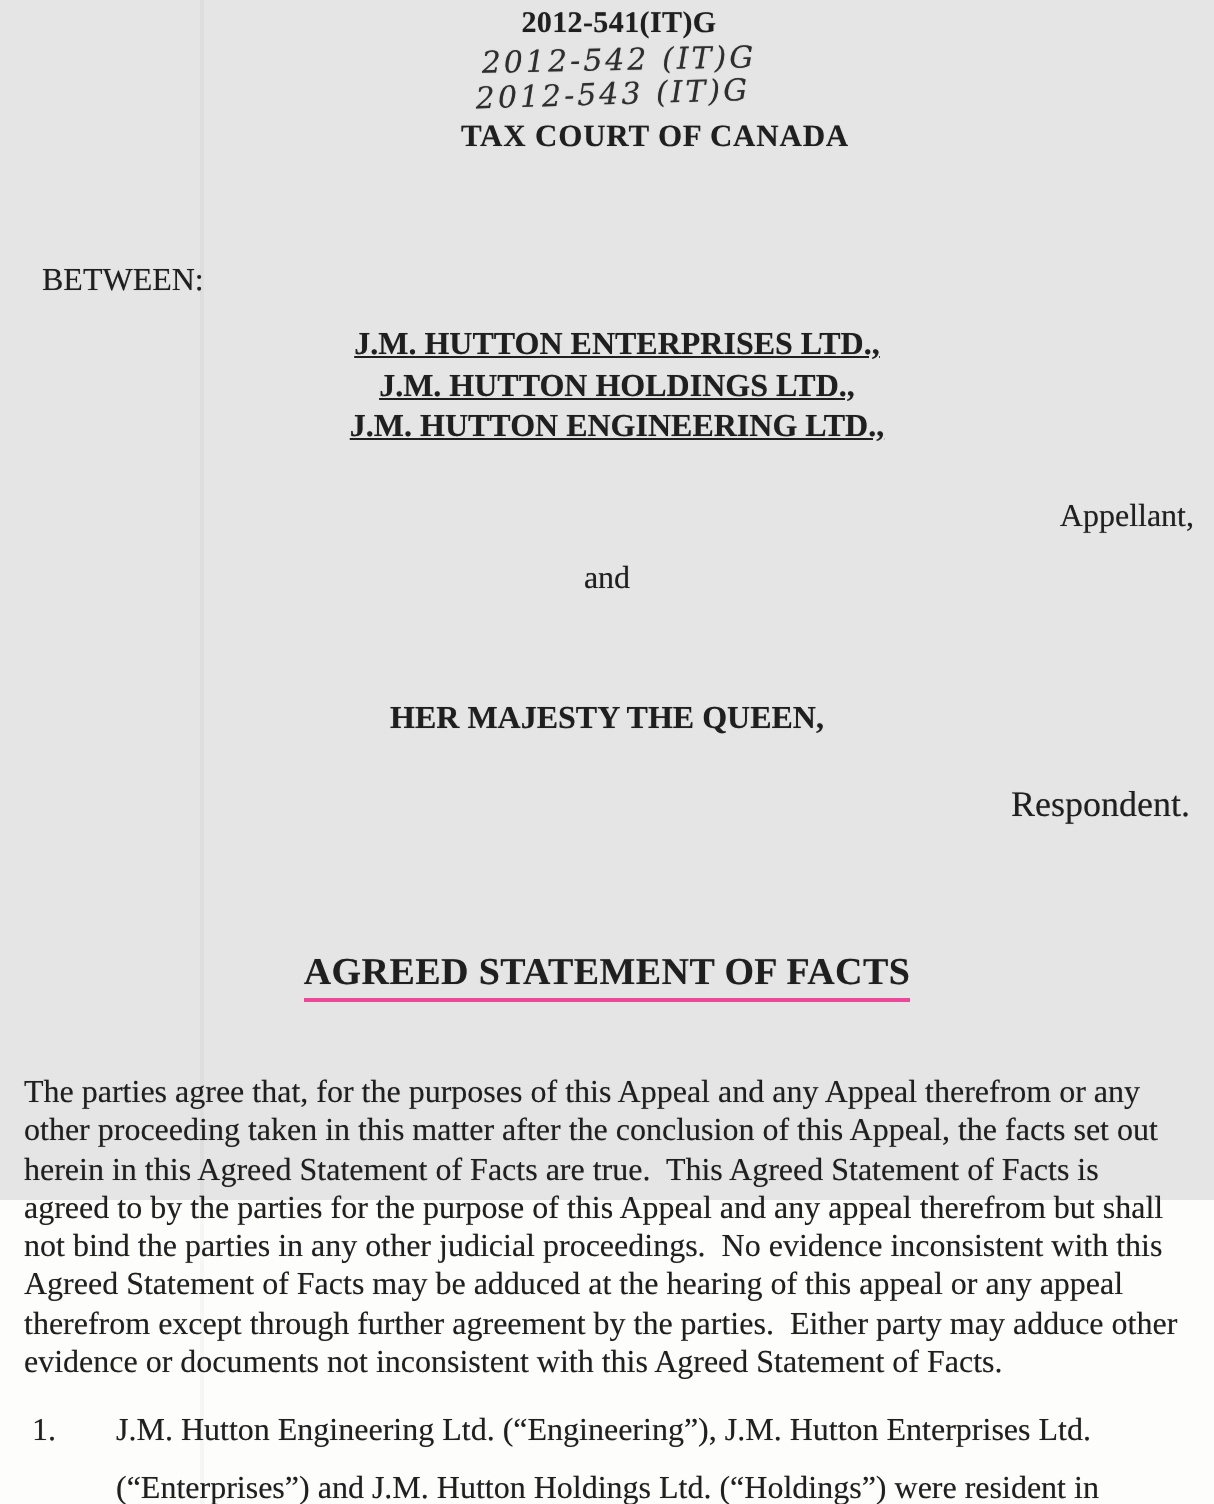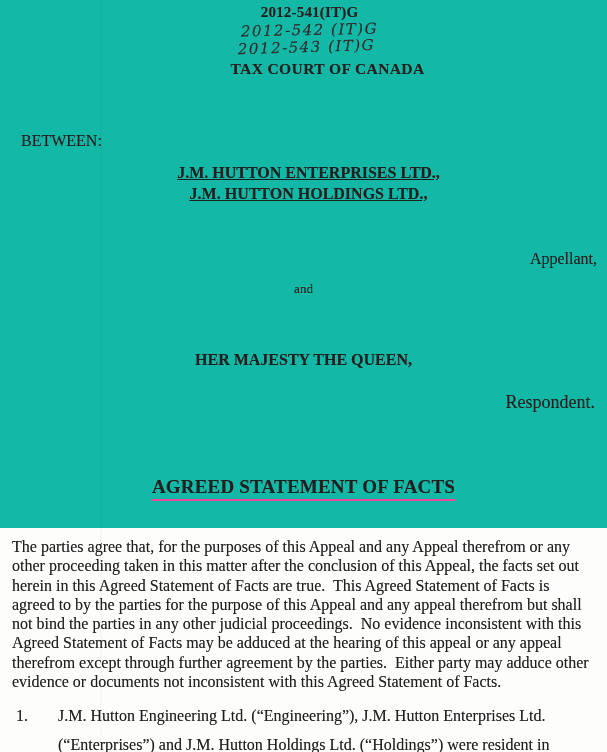--- a/index.html
+++ b/index.html
@@ -10,22 +10,22 @@
     width: 607px;
     height: 752px;
     background: #fdfdfc;
     overflow: hidden;
     font-family: "Liberation Serif", serif;
     color: #1f1f1f;
   }
   .page {
     position: relative;
     width: 607px;
-    height: 528px;
-    background: #14b8a6;
+    height: 600px;
+    background: #e5e5e5;
   }
   
   .scan-streak {
     position: absolute;
     left: 100px;
     top: 0;
     width: 2px;
     height: 752px;
     background: rgba(0,0,0,0.028);
   }
@@ -93,21 +93,21 @@
     top: 250px;
     right: 10px;
     font-size: 16px;
   }
   .conjunction {
     position: absolute;
     top: 281px;
     left: 0;
     width: 607px;
     text-align: center;
-    font-size: 13px;
+    font-size: 16px;
   }
   .respondent-name {
     position: absolute;
     top: 351px;
     left: 0;
     width: 607px;
     text-align: center;
     box-sizing: border-box;
     font-weight: bold;
     font-size: 16px;
@@ -177,20 +177,21 @@
     <div class="handwriting hw-2">2012-543 (IT)G</div>
   </div>
 
   <div class="court-name typed">TAX COURT OF CANADA</div>
 
   <div class="between-label typed">BETWEEN:</div>
 
   <div class="appellants">
     <div class="typed">J.M. HUTTON ENTERPRISES LTD.,</div>
     <div class="typed">J.M. HUTTON HOLDINGS LTD.,</div>
+    <div class="typed">J.M. HUTTON ENGINEERING LTD.,</div>
   </div>
 
   <div class="appellant-role typed">Appellant,</div>
 
   <div class="conjunction typed">and</div>
 
   <div class="respondent-name typed">HER MAJESTY THE QUEEN,</div>
 
   <div class="respondent-role typed">Respondent.</div>
 

